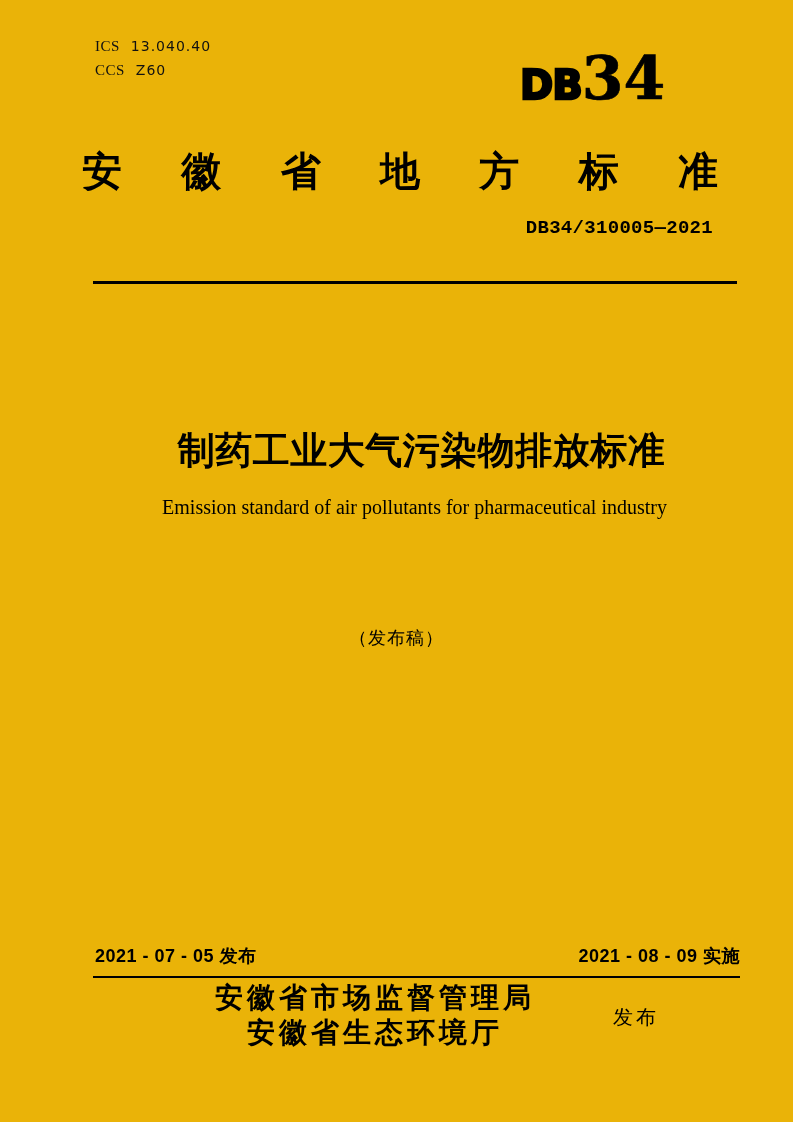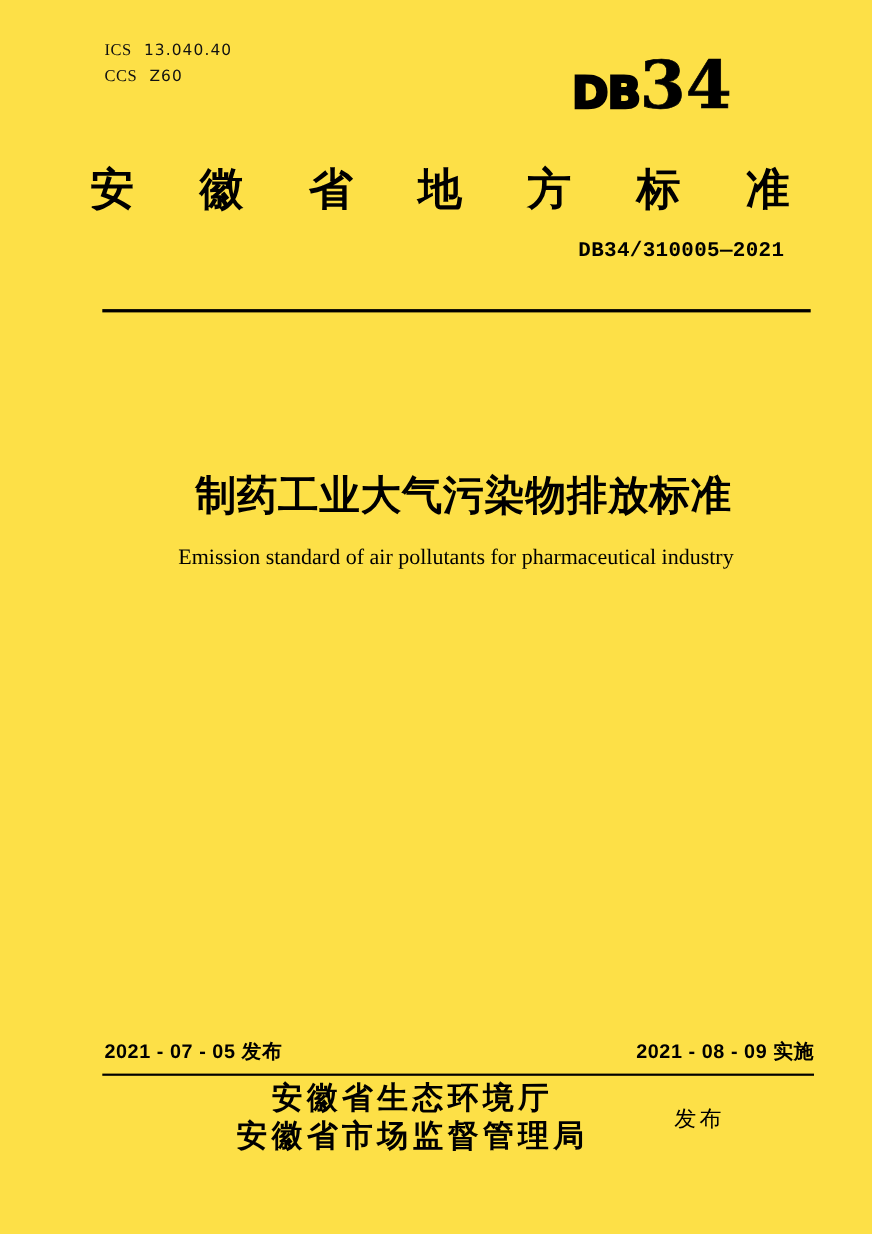--- a/index.html
+++ b/index.html
@@ -1,21 +1,21 @@
 <!DOCTYPE html>
 <html><head>
 <meta charset="utf-8">
 <style>
   html, body { margin: 0; padding: 0; background: #888; }
   .page {
     position: relative;
     width: 793px;
     height: 1122px;
     margin: 0 auto;
-    background: #fde047;
+    background: #eab308;
     color: #000;
     font-family: "Liberation Sans", sans-serif;
     overflow: hidden;
   }
 
   
   .ics-block {
     position: absolute;
     left: 95px;
     top: 34px;
@@ -170,26 +170,27 @@
   </div>
 
   <div class="standard-number">DB34/310005—2021</div>
 
   <div class="rule rule-top"></div>
 
   <div class="title-cn">制药工业大气污染物排放标准</div>
 
   <div class="title-en">Emission standard of air pollutants for pharmaceutical industry</div>
 
+  <div class="draft-note">（发布稿）</div>
 
   <div class="date date-issue">2021 - 07 - 05 发布</div>
   <div class="date date-implement">2021 - 08 - 09 实施</div>
 
   <div class="rule rule-bottom"></div>
 
   <div class="issuer-block">
+    <div>安徽省市场监督管理局</div>
     <div>安徽省生态环境厅</div>
-    <div>安徽省市场监督管理局</div>
   </div>
 
   <div class="publish-label">发布</div>
 
 </div>
 
 </body></html>

